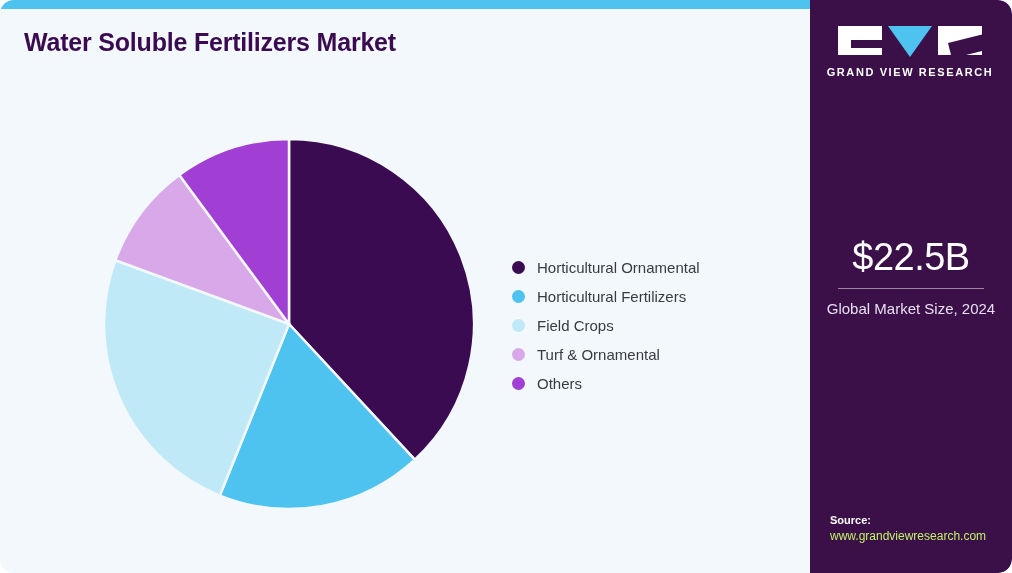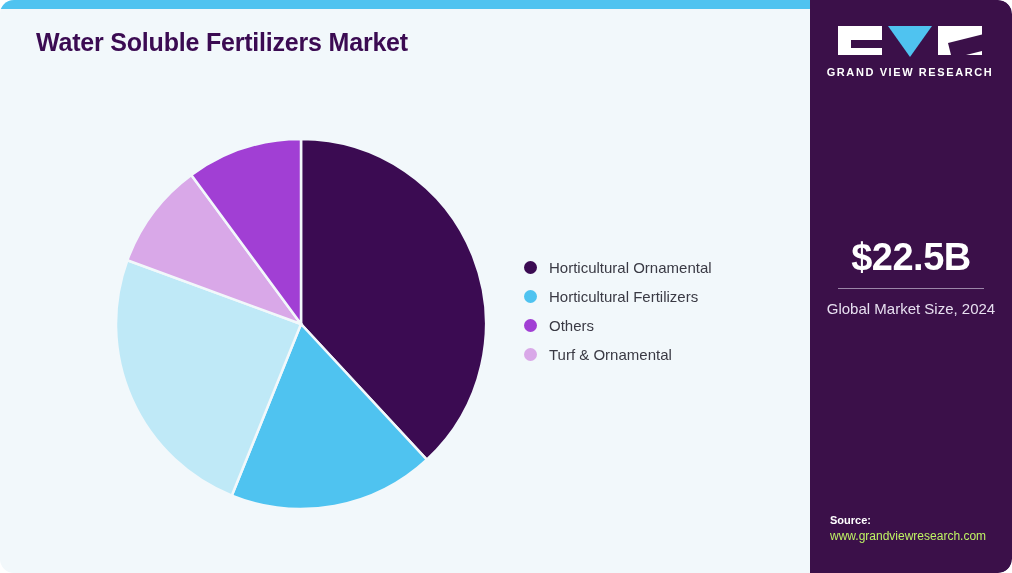--- a/index.html
+++ b/index.html
@@ -31,21 +31,21 @@
     width: 810px;
     height: 9px;
     background: #4fc3f0;
     border-top-left-radius: 14px;
   }
 
   
   .main {
     position: absolute;
     top: 0;
-    left: 12px;
+    left: 0;
     width: 810px;
     height: 573px;
   }
 
   .title {
     position: absolute;
     left: 24px;
     top: 28px;
     font-size: 25px;
     font-weight: bold;
@@ -176,21 +176,21 @@
 
   .stat {
     position: absolute;
     left: 0;
     right: 0;
     top: 238px;
     text-align: center;
   }
   .stat-value {
     font-size: 38px;
-    font-weight: bold;
+    font-weight: normal;
     color: #ffffff;
     letter-spacing: -0.5px;
     line-height: 1.05;
   }
   .stat-rule {
     width: 146px;
     height: 1px;
     background: #9b86a8;
     margin: 10px auto 10px auto;
   }
@@ -243,26 +243,30 @@
     <div class="legend" id="legend">
         <div class="legend-item">
           <span class="legend-dot" style="background: rgb(59, 11, 82);"></span>
           <span class="legend-label">Horticultural Ornamental</span>
         </div>
         <div class="legend-item">
           <span class="legend-dot" style="background: rgb(79, 195, 240);"></span>
           <span class="legend-label">Horticultural Fertilizers</span>
         </div>
         <div class="legend-item">
+          <span class="legend-dot" style="background: rgb(191, 233, 247);"></span>
+          <span class="legend-label">Field Crops</span>
+        </div>
+        <div class="legend-item">
+          <span class="legend-dot" style="background: rgb(217, 168, 232);"></span>
+          <span class="legend-label">Turf &amp; Ornamental</span>
+        </div>
+        <div class="legend-item">
           <span class="legend-dot" style="background: rgb(161, 63, 212);"></span>
           <span class="legend-label">Others</span>
-        </div>
-        <div class="legend-item">
-          <span class="legend-dot" style="background: rgb(217, 168, 232);"></span>
-          <span class="legend-label">Turf &amp; Ornamental</span>
         </div>
       </div>
 
   </div>
 
   <div class="panel">
 
     <div class="logo">
       <div class="logo-marks">
         <div class="logo-g"></div>

